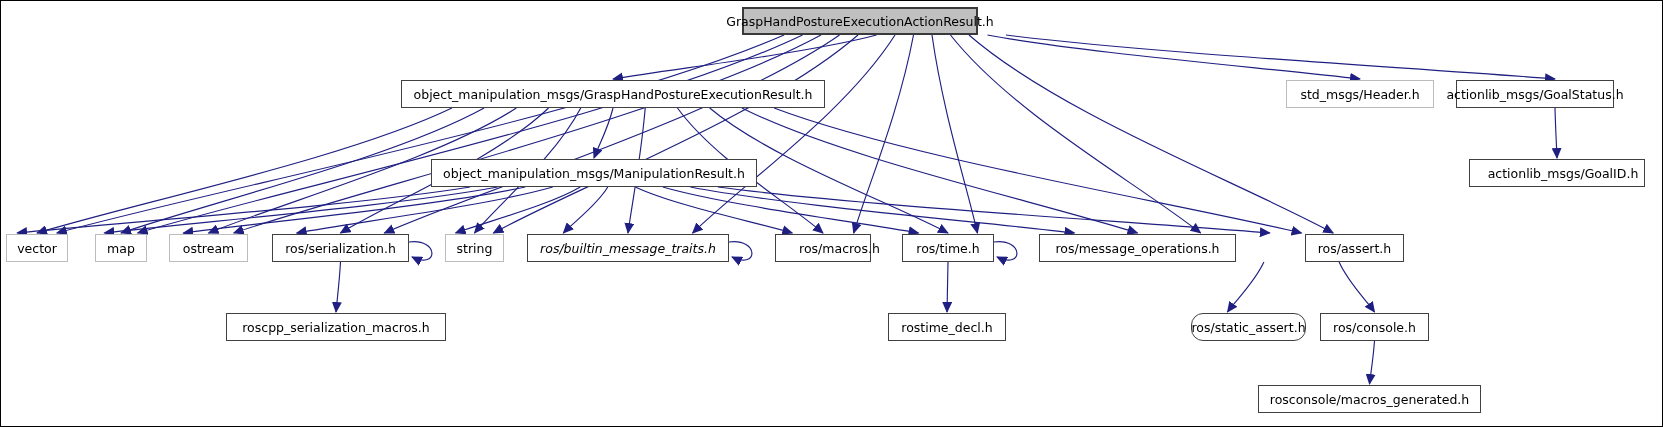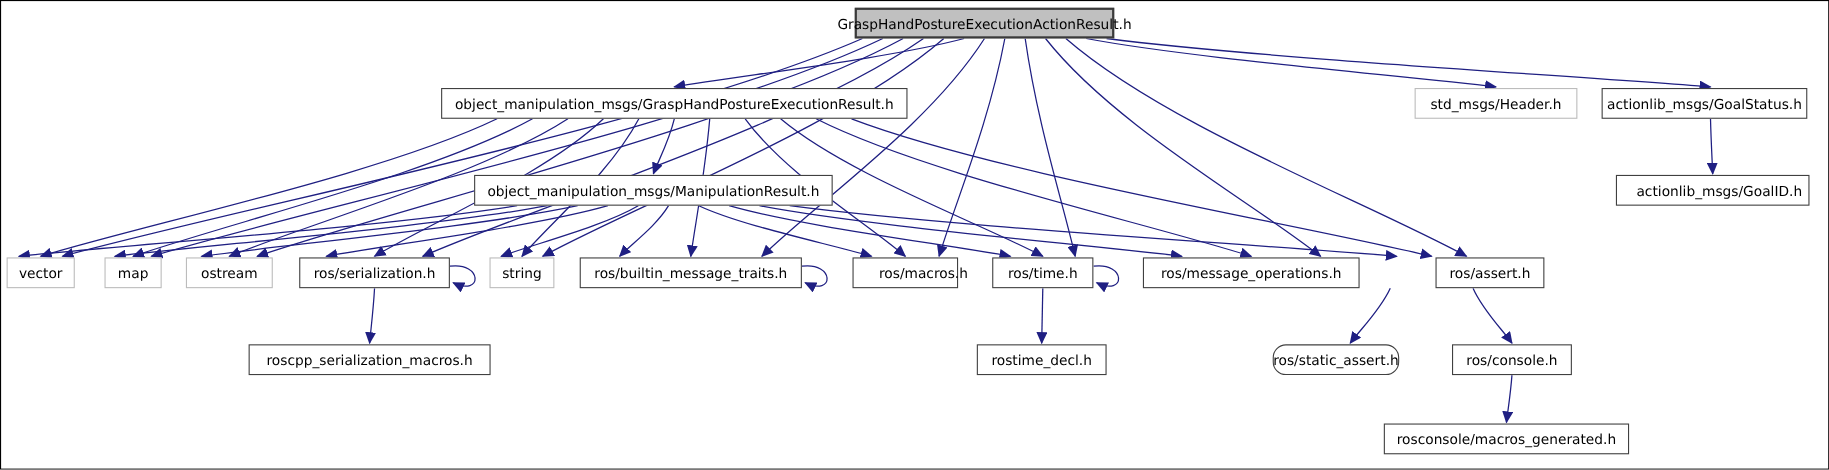--- a/index.html
+++ b/index.html
@@ -79,75 +79,75 @@
       <path d="M 408,241 C 438,237 438,269 411,256" fill="none" stroke="#1f1f82" stroke-width="1.15" marker-end="url(#arrow)"></path>
       <path d="M 339.5,261 C 338.375,281 336.125,298.5 335,311" fill="none" stroke="#1f1f82" stroke-width="1.15" marker-end="url(#arrow)"></path>
       <path d="M 728,241 C 758,237 758,269 731,256" fill="none" stroke="#1f1f82" stroke-width="1.15" marker-end="url(#arrow)"></path>
       <path d="M 993,241 C 1023,237 1023,269 996,256" fill="none" stroke="#1f1f82" stroke-width="1.15" marker-end="url(#arrow)"></path>
       <path d="M 947,261 C 946.75,281 946.25,298.5 946,311" fill="none" stroke="#1f1f82" stroke-width="1.15" marker-end="url(#arrow)"></path>
       <path d="M 1262.88,261 C 1253.785,281 1235.595,298.5 1226.5,311" fill="none" stroke="#1f1f82" stroke-width="1.15" marker-end="url(#arrow)"></path>
       <path d="M 1338.12,261 C 1346.965,281 1364.655,298.5 1373.5,311" fill="none" stroke="#1f1f82" stroke-width="1.15" marker-end="url(#arrow)"></path>
       <path d="M 1373.5,340 C 1372.25,357.2 1369.75,372.25 1368.5,383" fill="none" stroke="#1f1f82" stroke-width="1.15" marker-end="url(#arrow)"></path>
       <path d="M 1554,107 C 1554.5,127 1555.5,144.5 1556,157" fill="none" stroke="#1f1f82" stroke-width="1.15" marker-end="url(#arrow)"></path>
     </svg>
-<div class="node root" style="left: 776px; top: 6px; width: 236px; height: 28px;">
+<div class="node root" style="left: 741px; top: 6px; width: 236px; height: 28px;">
       <span>GraspHandPostureExecutionActionResult.h</span>
     </div>
     <div class="node internal" style="left: 400px; top: 79px; width: 424px; height: 28px;">
       <span>object_manipulation_msgs/GraspHandPostureExecutionResult.h</span>
     </div>
     <div class="node internal" style="left: 430px; top: 158px; width: 326px; height: 28px;">
       <span>object_manipulation_msgs/ManipulationResult.h</span>
     </div>
     <div class="node external" style="left: 1285px; top: 79px; width: 148px; height: 28px;">
       <span>std_msgs/Header.h</span>
     </div>
-    <div class="node internal" style="left: 1455px; top: 79px; width: 187px; height: 28px;">
+    <div class="node internal" style="left: 1455px; top: 79px; width: 158px; height: 28px;">
       <span>actionlib_msgs/GoalStatus.h</span>
     </div>
     <div class="node internal" style="left: 1468px; top: 158px; width: 176px; height: 28px; padding-left: 12px;">
       <span>actionlib_msgs/GoalID.h</span>
     </div>
     <div class="node external" style="left: 5px; top: 233px; width: 62px; height: 28px;">
       <span>vector</span>
     </div>
     <div class="node external" style="left: 94px; top: 233px; width: 52px; height: 28px;">
       <span>map</span>
     </div>
     <div class="node external" style="left: 168px; top: 233px; width: 79px; height: 28px;">
       <span>ostream</span>
     </div>
     <div class="node internal" style="left: 271px; top: 233px; width: 137px; height: 28px;">
       <span>ros/serialization.h</span>
     </div>
     <div class="node external" style="left: 444px; top: 233px; width: 59px; height: 28px;">
       <span>string</span>
     </div>
-    <div class="node internal" style="left: 526px; top: 233px; width: 202px; height: 28px;">
+    <div class="node internal" style="left: 526px; top: 233px; width: 202px; height: 28px; font-style: italic;">
       <span>ros/builtin_message_traits.h</span>
     </div>
     <div class="node internal" style="left: 774px; top: 233px; width: 96px; height: 28px; padding-left: 33px;">
       <span>ros/macros.h</span>
     </div>
     <div class="node internal" style="left: 901px; top: 233px; width: 92px; height: 28px;">
       <span>ros/time.h</span>
     </div>
     <div class="node internal" style="left: 1038px; top: 233px; width: 197px; height: 28px;">
       <span>ros/message_operations.h</span>
     </div>
     <div class="node internal" style="left: 1304px; top: 233px; width: 99px; height: 28px;">
       <span>ros/assert.h</span>
     </div>
     <div class="node internal" style="left: 225px; top: 312px; width: 220px; height: 28px;">
       <span>roscpp_serialization_macros.h</span>
     </div>
     <div class="node internal" style="left: 887px; top: 312px; width: 118px; height: 28px;">
       <span>rostime_decl.h</span>
     </div>
-    <div class="node internal" style="left: 1156px; top: 312px; width: 115px; height: 28px; border-radius: 12px;">
+    <div class="node internal" style="left: 1190px; top: 312px; width: 115px; height: 28px; border-radius: 12px;">
       <span>ros/static_assert.h</span>
     </div>
     <div class="node internal" style="left: 1257px; top: 384px; width: 223px; height: 28px;">
       <span>rosconsole/macros_generated.h</span>
     </div>
     <div class="node internal" style="left: 1319px; top: 312px; width: 109px; height: 28px;">
       <span>ros/console.h</span>
     </div>
   </div>
 

